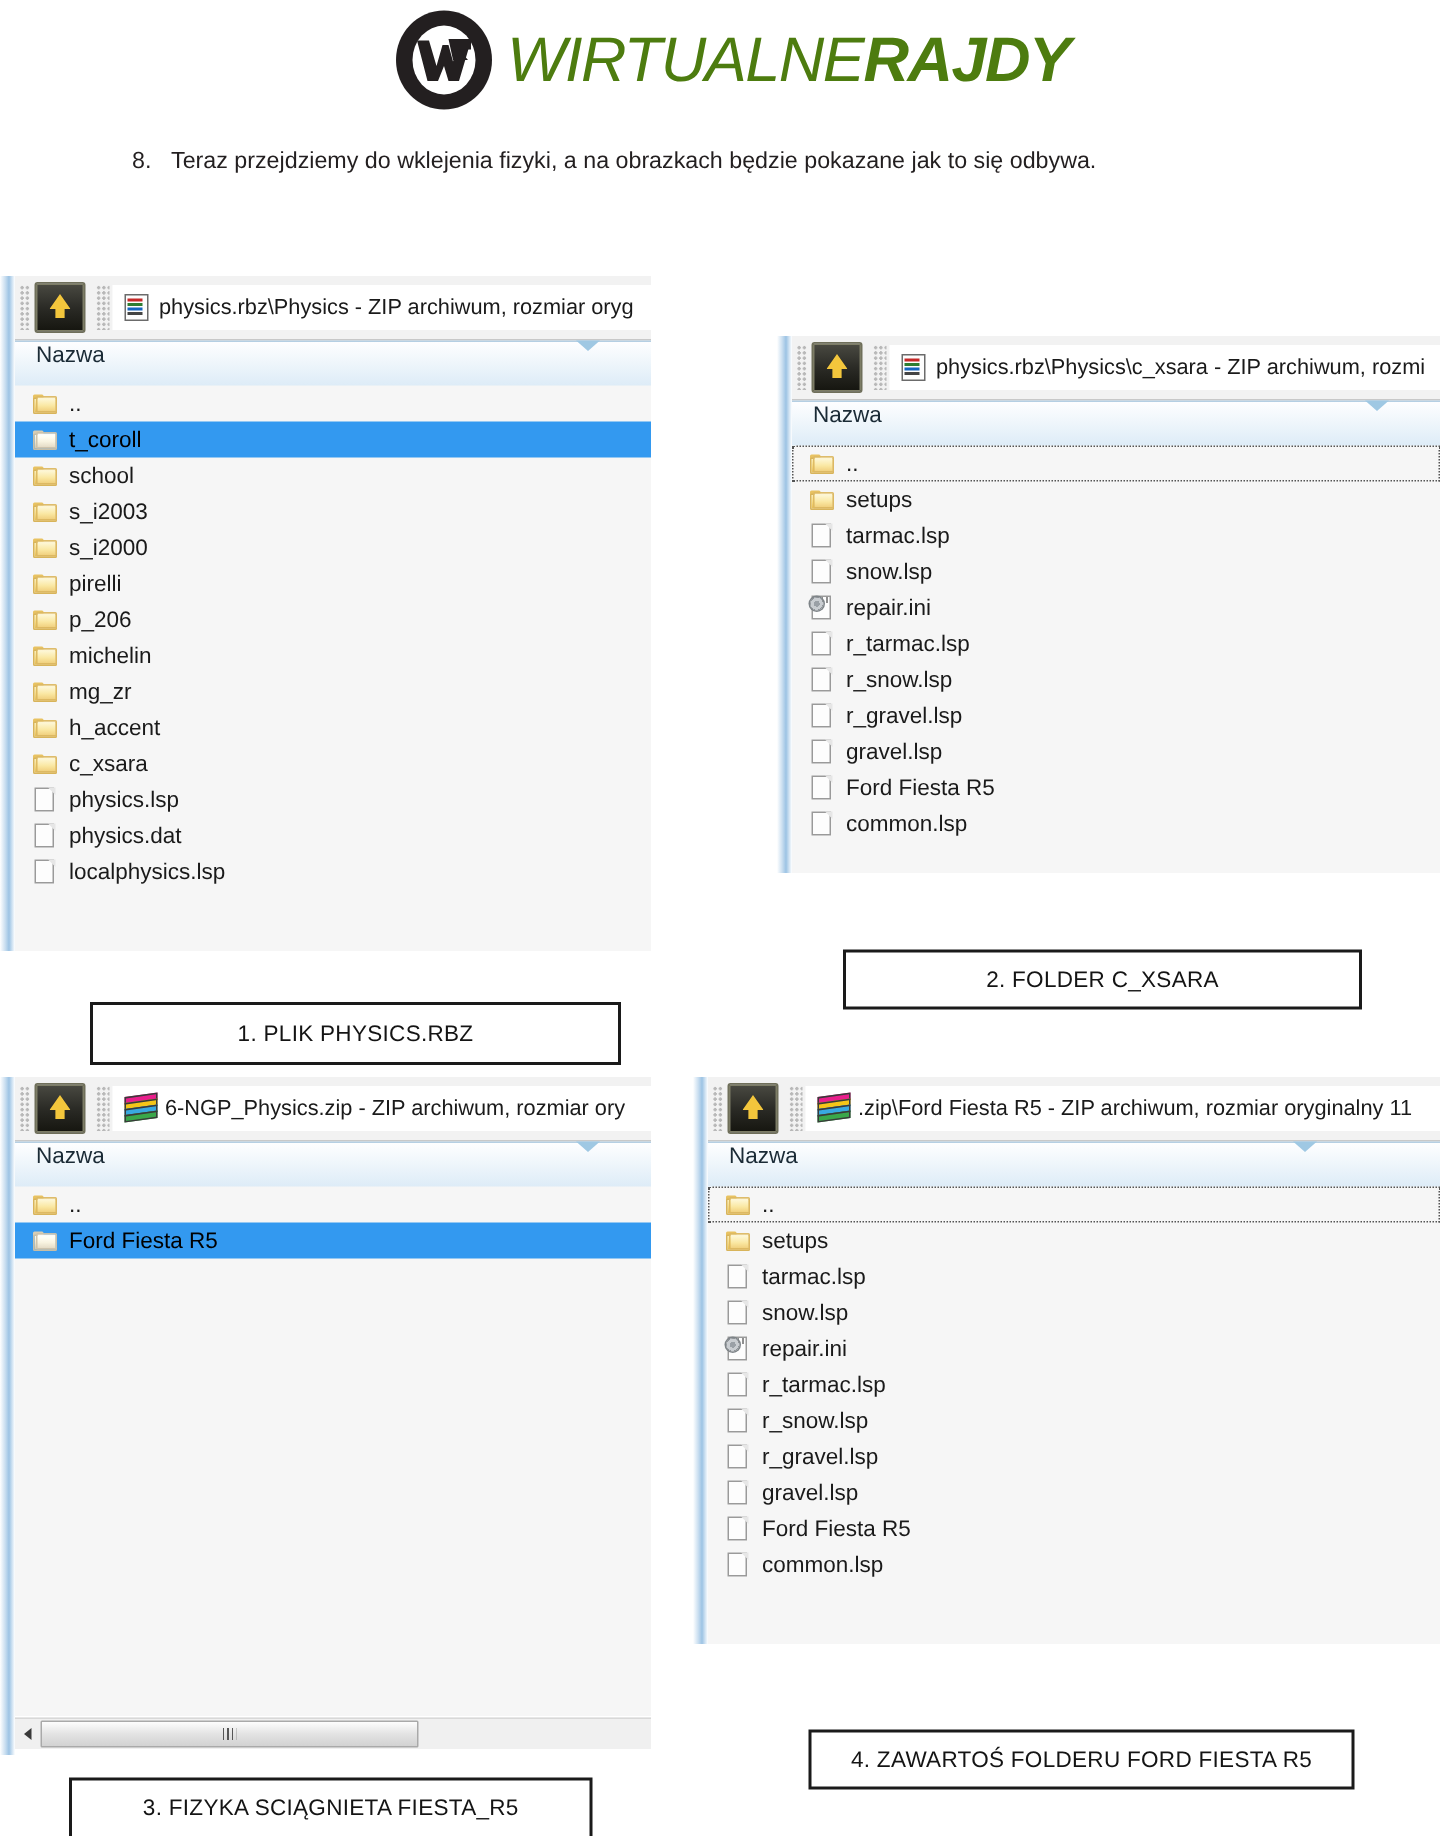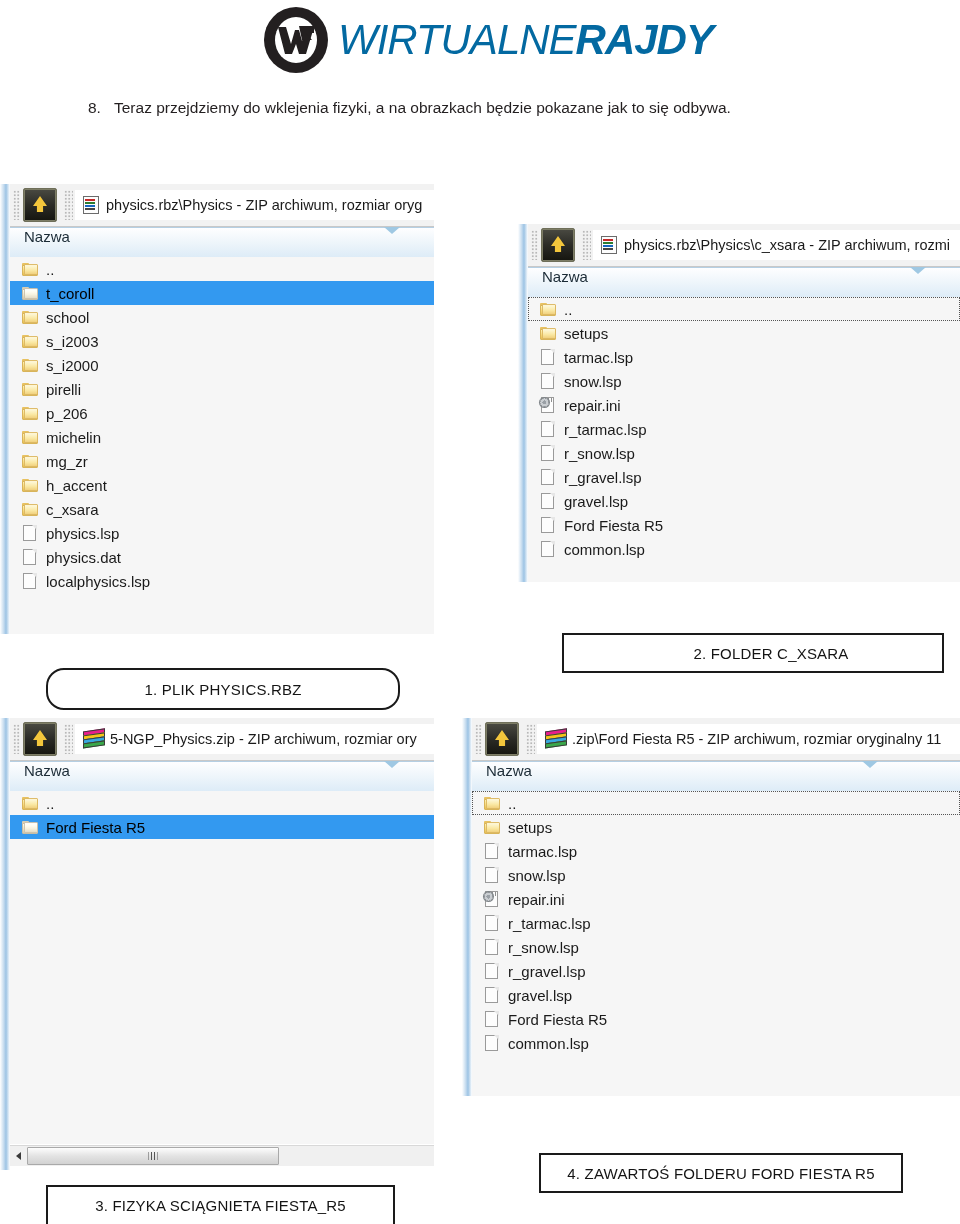--- a/index.html
+++ b/index.html
@@ -6,21 +6,21 @@
   body{
     width:960px;height:1224px;background:#ffffff;
     font-family:"Liberation Sans", sans-serif;
     position:relative;overflow:hidden;
   }
 
   
   #logo-band{position:absolute;left:0;top:0;width:960px;height:82px;}
   #logo-wrap{position:absolute;left:262px;top:6px;display:flex;align-items:center;gap:8px;}
   .logo-mark{width:68px;height:68px;position:relative;}
-  .logo-text{font-size:42px;font-weight:400;font-style:italic;letter-spacing:-1px;color:#0369a1;
+  .logo-text{font-size:42px;font-weight:400;font-style:italic;letter-spacing:-1px;color:#4d7c0f;
              font-family:"Liberation Sans", sans-serif;line-height:1;}
   .logo-text b{font-weight:bold;}
 
   
   #intro{position:absolute;left:88px;top:98px;width:840px;
          font-size:15.5px;color:#231f20;line-height:1.35;}
   #intro .num{display:inline-block;width:26px;}
 
   
   .panel{position:absolute;background:#ffffff;overflow:hidden;}
@@ -393,21 +393,21 @@
         </span>
     </div>
     <div class="tb-sep"></div>
     <div class="tb-title">
       <span class="tb-ico-zip">
         <span style="top:0;background:#e91e8c;"></span>
         <span style="top:4px;background:#f5c518;"></span>
         <span style="top:8px;background:#39a9e0;"></span>
         <span style="top:12px;background:#3aa84a;"></span>
       </span>
-      <span>5-NGP_Physics.zip - ZIP archiwum, rozmiar ory</span>
+      <span>6-NGP_Physics.zip - ZIP archiwum, rozmiar ory</span>
     </div>
   </div>
   <div class="hdrrow" style="top:43px;">
     <span class="cap">Nazwa</span>
     <span class="sortmark" style="left:374px;"></span>
   </div>
   <div class="listarea" style="top:73px;bottom:26px;">
     <div class="listinner" id="p3-rows">
         <div class="row">
           <span class="ic folder">
@@ -540,24 +540,24 @@
           <span class="ic file">
             <span class="pg"></span>
             <span class="fold"></span>
           </span>
           <span>common.lsp</span>
         </div>
       </div>
   </div>
 </div>
 
-<div class="caption" style="left:46px;top:668px;width:350px;height:38px;border-radius:18px;">
+<div class="caption" style="left:60px;top:668px;width:350px;height:38px;">
   <span>1.    PLIK PHYSICS.RBZ</span>
 </div>
-<div class="caption" style="left:562px;top:633px;width:342px;height:36px;padding-left:36px;">
+<div class="caption" style="left:562px;top:633px;width:342px;height:36px;">
   <span>2. FOLDER C_XSARA</span>
 </div>
 <div class="caption" style="left:46px;top:1185px;width:345px;height:37px;">
   <span>3. FIZYKA SCIĄGNIETA FIESTA_R5</span>
 </div>
 <div class="caption" style="left:539px;top:1153px;width:360px;height:36px;">
   <span>4. ZAWARTOŚ FOLDERU FORD FIESTA R5</span>
 </div>
 
 </body></html>

